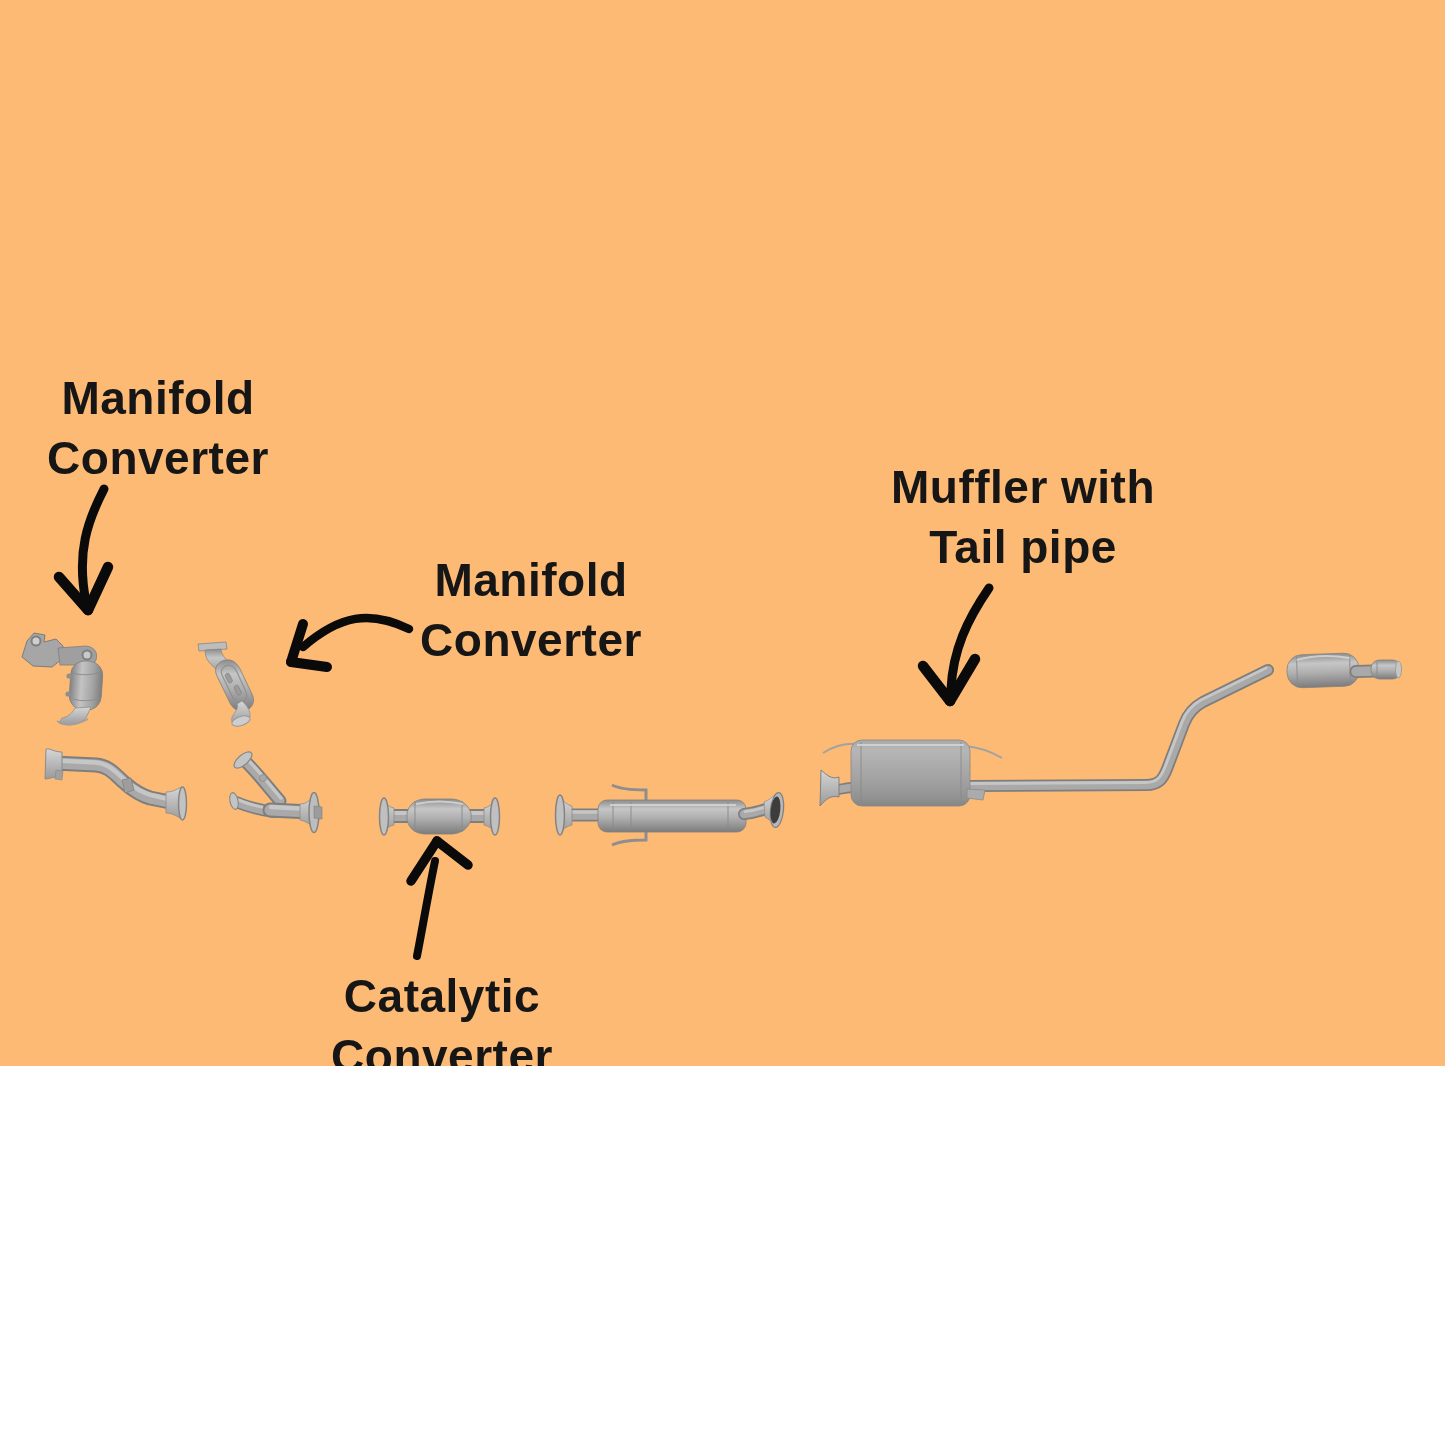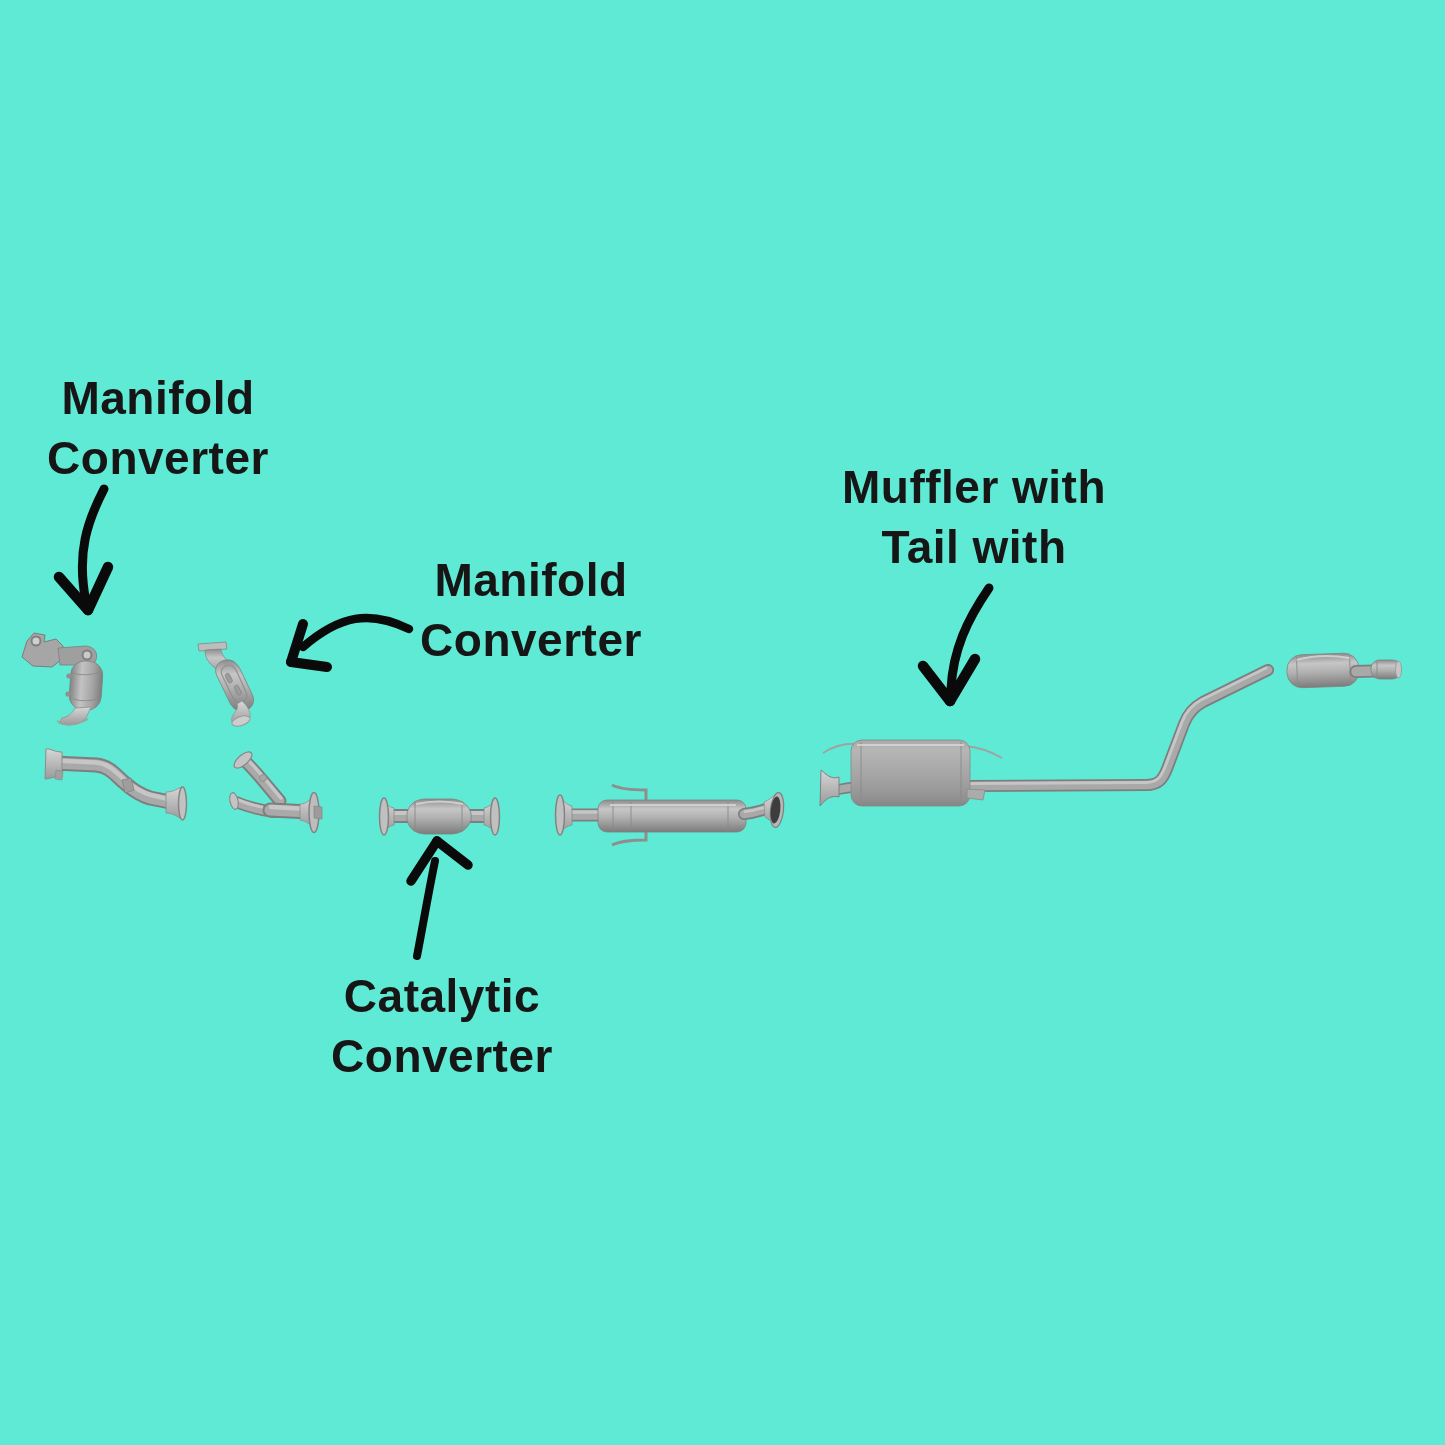--- a/index.html
+++ b/index.html
@@ -1,19 +1,19 @@
 <!DOCTYPE html>
 <html><head>
 <meta charset="utf-8">
 <style>
   html,body{margin:0;padding:0;background:#ffffff;}
   .stage{
     position:relative;
-    width:1445px;height:1445px;
-    background:#5eead4;
+    width:1445px;height:1066px;
+    background:#fdba74;
     overflow:hidden;
     font-family:"Liberation Sans", sans-serif;
   }
   .diagram-svg{position:absolute;left:0;top:0;}
   .label{
     position:absolute;
     transform:translateX(-50%);
     text-align:center;
     color:#161616;
     font-weight:700;
@@ -211,23 +211,23 @@
   <div class="label" style="left:158px;top:368px;">
     <span>Manifold</span>
     <span>Converter</span>
   </div>
 
   <div class="label" style="left:531px;top:550px;">
     <span>Manifold</span>
     <span>Converter</span>
   </div>
 
-  <div class="label" style="left:974px;top:457px;">
+  <div class="label" style="left:1023px;top:457px;">
     <span>Muffler with</span>
-    <span>Tail with</span>
+    <span>Tail pipe</span>
   </div>
 
   <div class="label" style="left:442px;top:966px;">
     <span>Catalytic</span>
     <span>Converter</span>
   </div>
 
 </div>
 
 </body></html>

